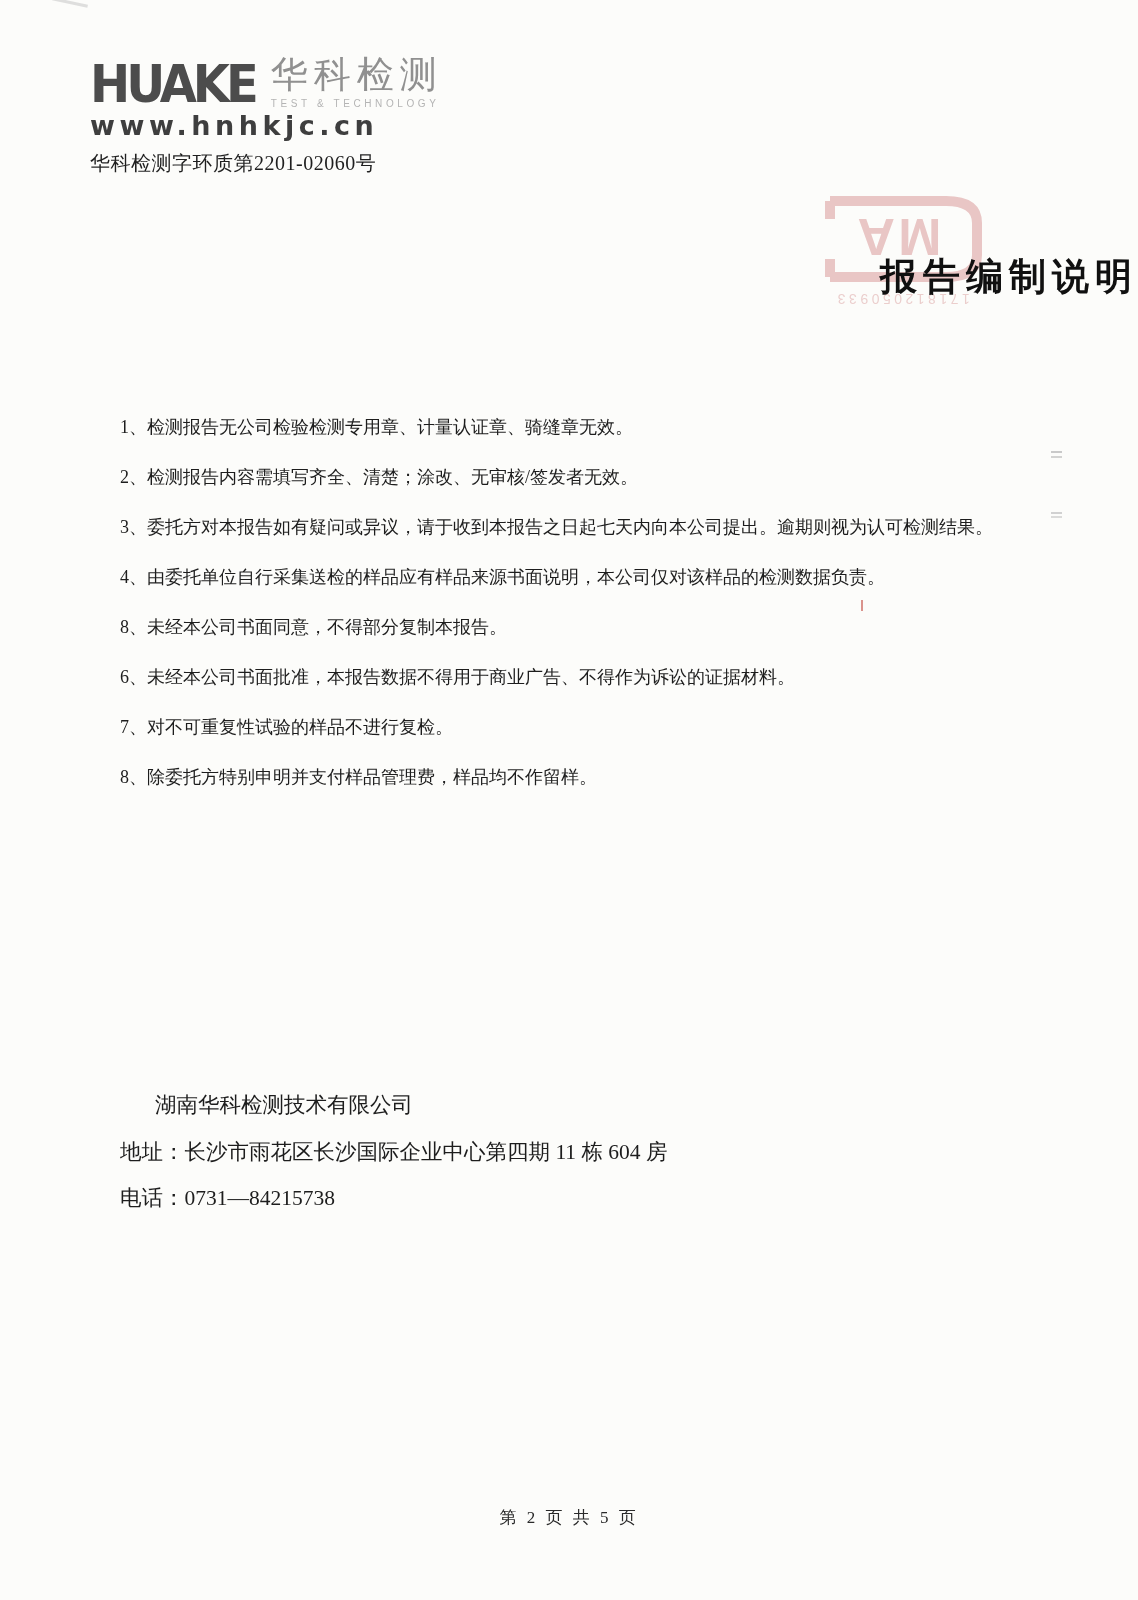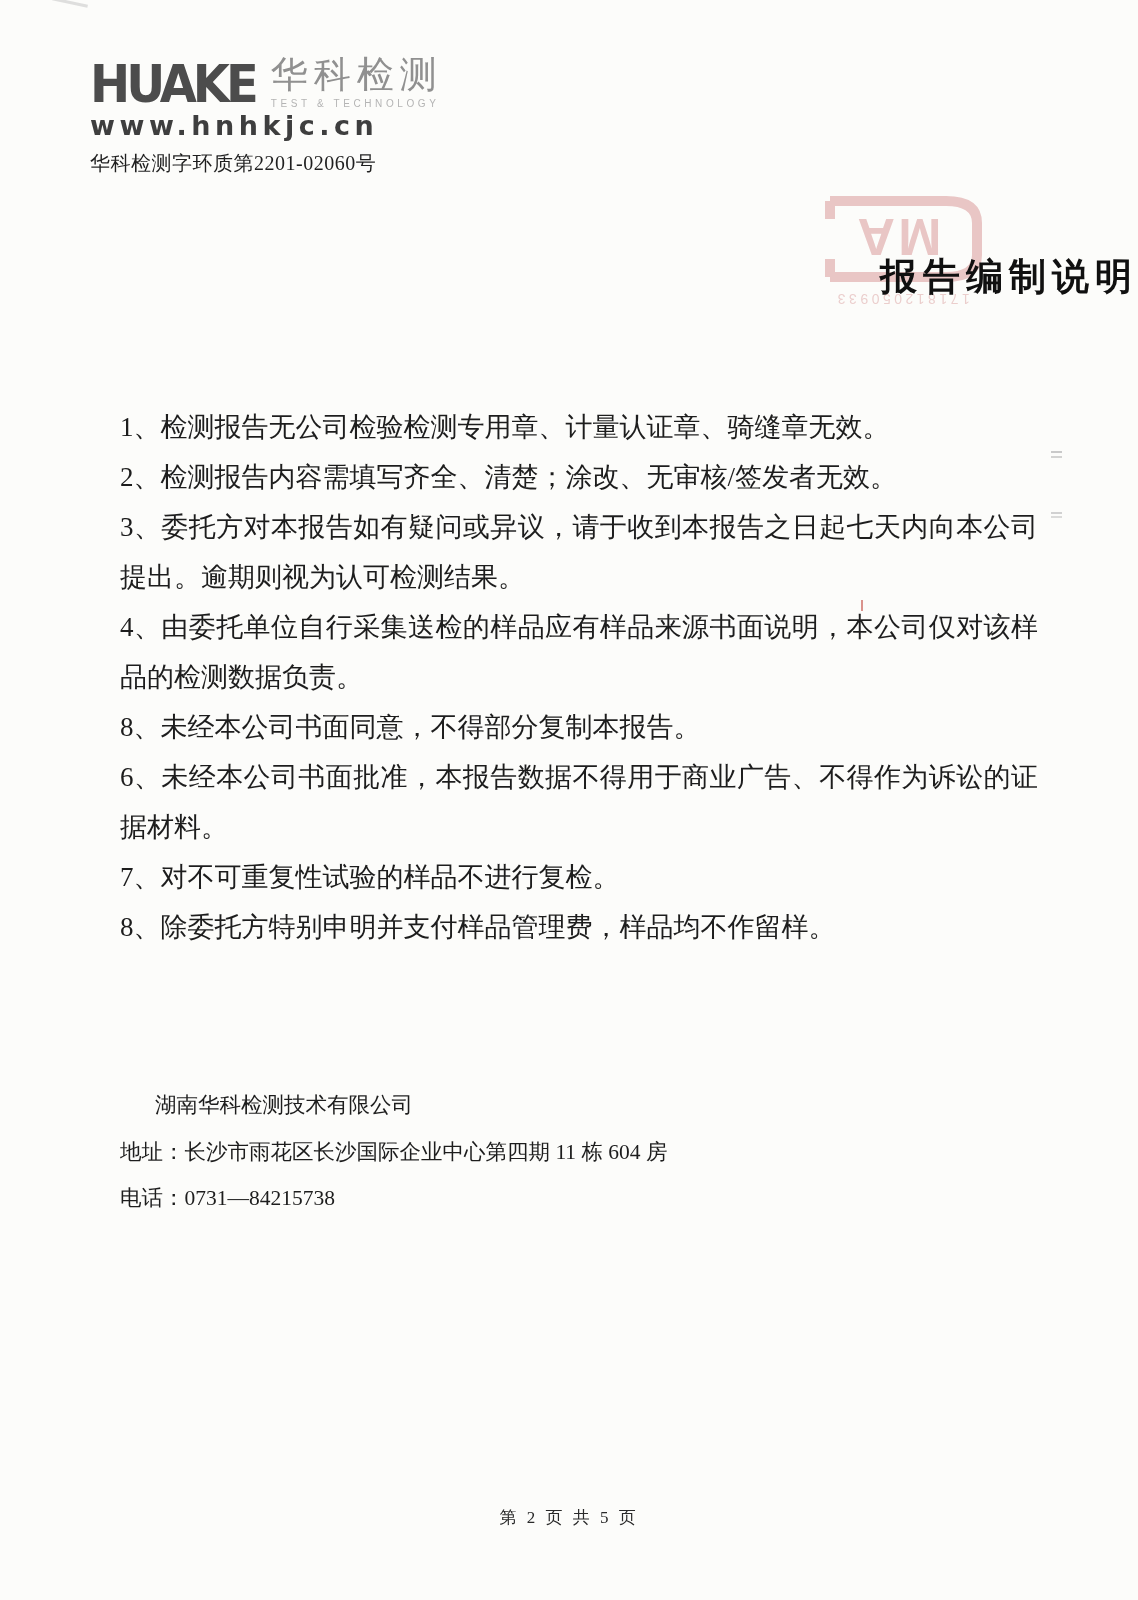--- a/index.html
+++ b/index.html
@@ -47,21 +47,21 @@
   
   .title {
     position:absolute; top:252px; left:0; width:100%; margin:0;
     text-align:right; font-family:"DejaVu Sans","Liberation Sans",sans-serif;
     font-weight:700; font-size:37px; letter-spacing:6px; color:#101010;
   }
 
   
   .notes {
     position:absolute; left:120px; top:402px; width:918px;
-    font-size:27px; line-height:50px; text-align:justify;
+    font-size:18px; line-height:50px; text-align:justify;
   }
   .notes p { margin:0; }
 
   
   .company {
     position:absolute; left:120px; top:1082px; width:840px;
     font-size:21.5px; line-height:46.5px;
   }
   .c-name { padding-left:35px; }
   .c-addr2 { padding-left:65px; }

